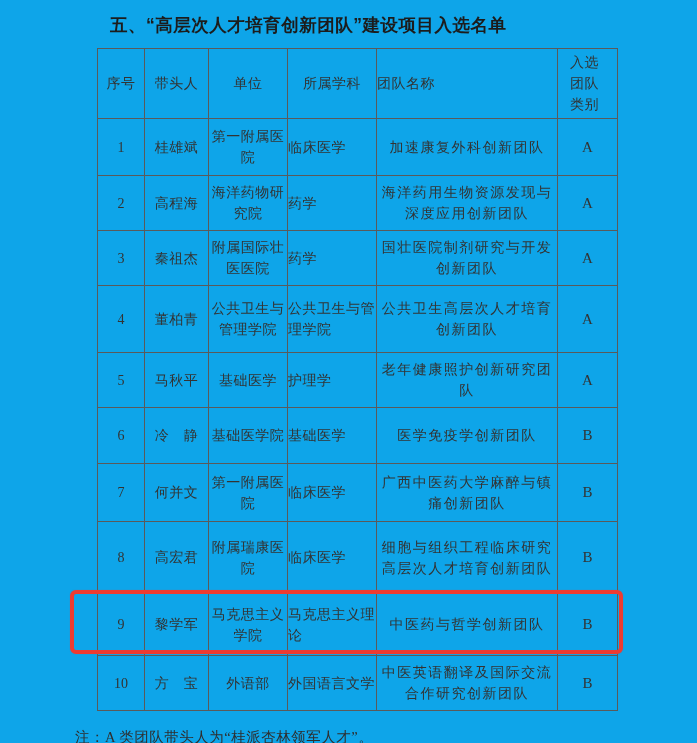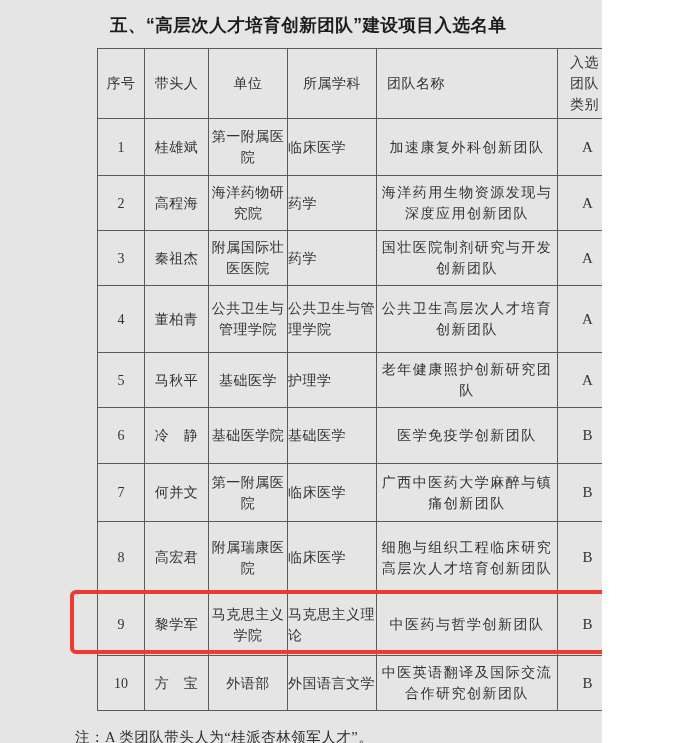--- a/index.html
+++ b/index.html
@@ -2,23 +2,23 @@
 <html><head>
 <meta charset="utf-8">
 <style>
   html, body {
     margin: 0;
     padding: 0;
     background: #ffffff;
   }
   .page {
     position: relative;
-    width: 602px;
+    width: 697px;
     height: 743px;
-    background: #e5e5e5;
+    background: #0ea5e9;
     overflow: hidden;
     font-family: "Liberation Serif", "DejaVu Serif", serif;
     color: #333333;
   }
   .doc-title {
     position: absolute;
     left: 110px;
     top: 13px;
     font-family: "Liberation Sans", "DejaVu Sans", sans-serif;
     font-size: 17.5px;
@@ -55,21 +55,21 @@
 
   td.c-no   { text-align: center; }
   td.c-lead { text-align: center; letter-spacing: 0.5px; }
   td.c-unit { text-align: center; padding-left: 10px; padding-right: 10px; letter-spacing: 0.5px; }
   td.c-disc { text-align: left; padding-left: 10px; padding-right: 10px; letter-spacing: 0.5px; }
   td.c-team { text-align: center;  padding-left: 10px; padding-right: 8px; letter-spacing: 1.5px; }
   td.c-cat  { text-align: center; font-size: 15px; }
 
   tr.hdr th { text-align: center; letter-spacing: 0.5px; }
   tr.hdr    { height: 70px; }
-  tr.hdr th.c-team { text-align: left; padding-left: 10px; }
+  tr.hdr th.c-team { text-align: left; }
   tr.hdr th.c-cat  { text-align: left; padding-left: 12px; padding-right: 8px; word-break: break-all; margin-top: 25px; }
 
   tr.r0 { height: 57px; }
   tr.r1 { height: 55px; }
   tr.r2 { height: 55px; }
   tr.r3 { height: 67px; }
   tr.r4 { height: 55px; }
   tr.r5 { height: 56px; }
   tr.r6 { height: 58px; }
   tr.r7 { height: 72px; }

